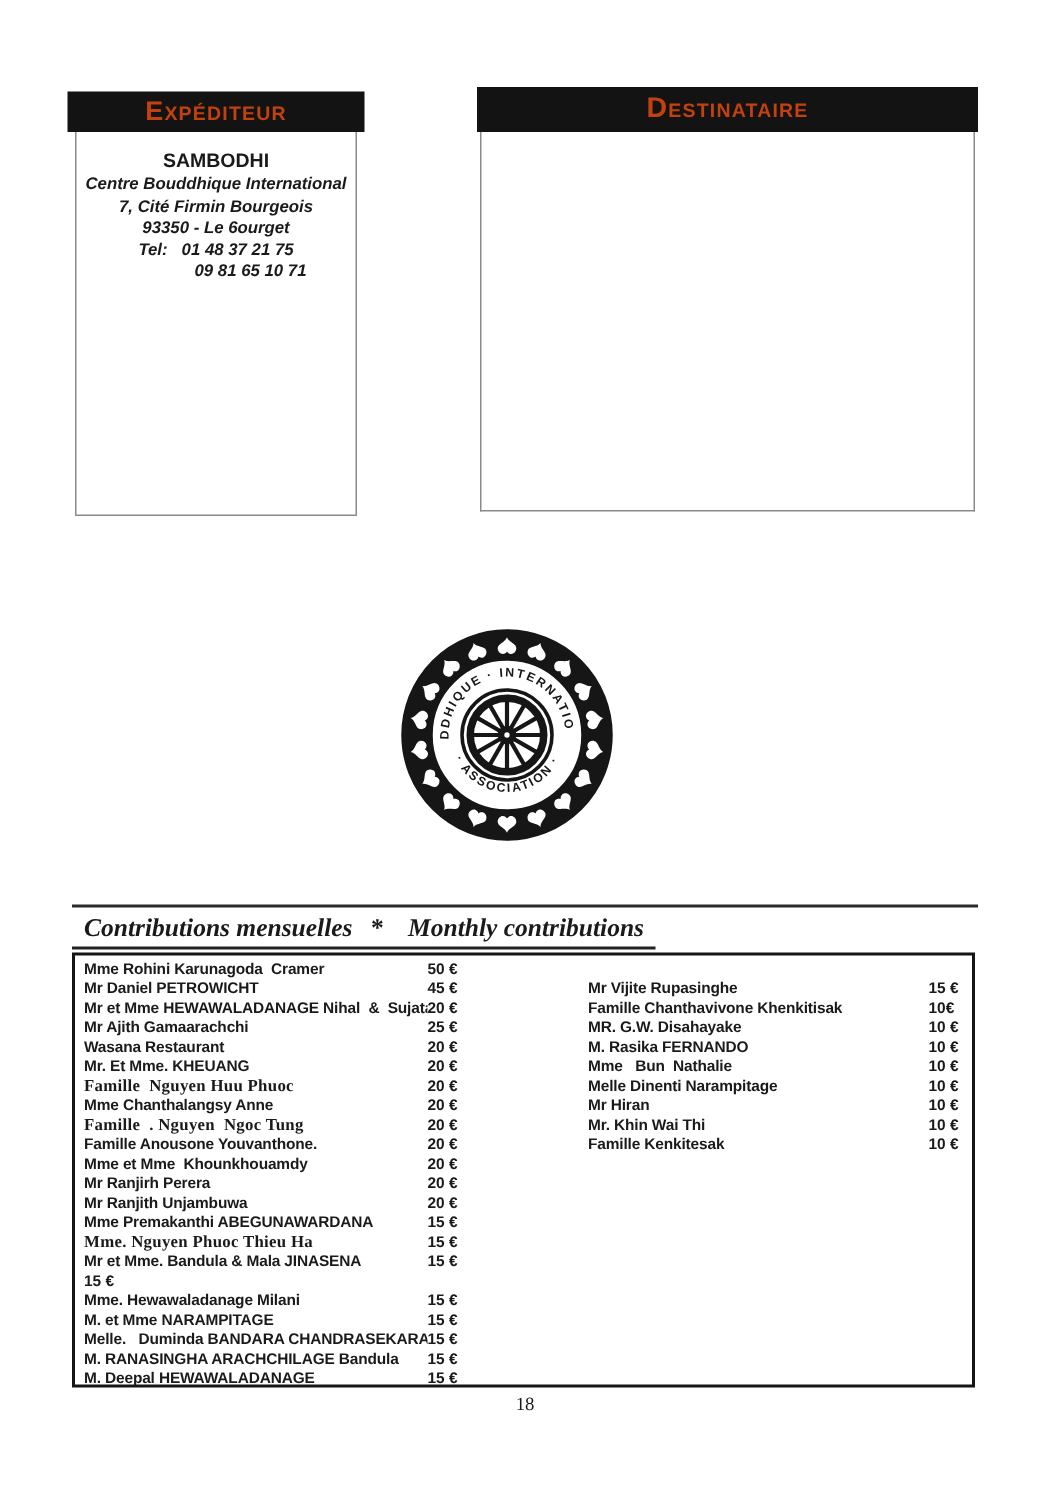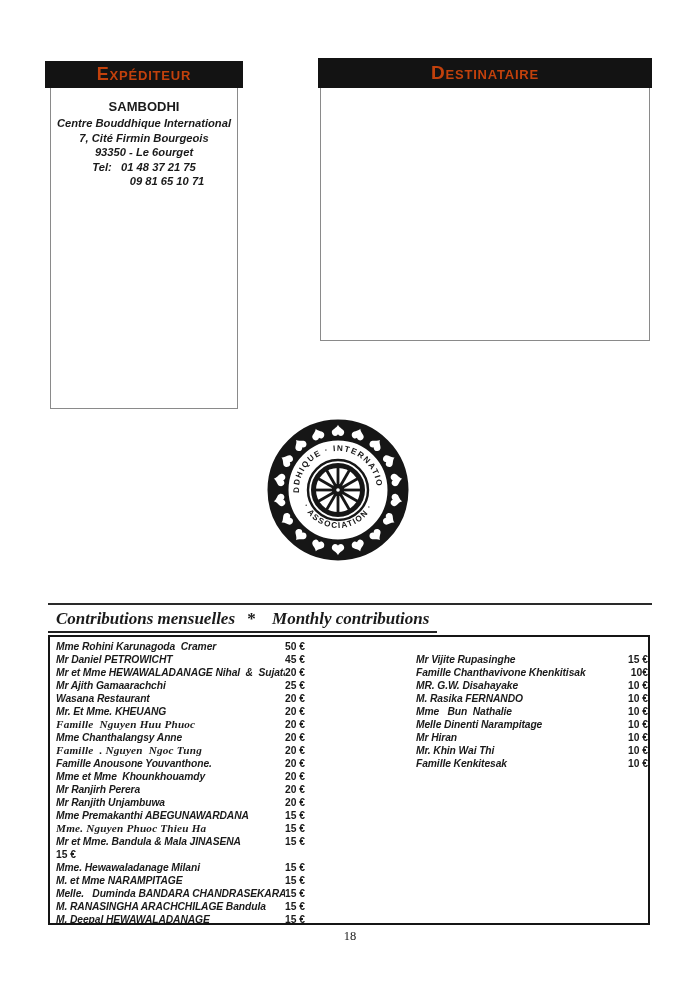--- a/index.html
+++ b/index.html
@@ -10,21 +10,21 @@
   }
   
   .addr-box{position:absolute;}
   .addr-header{
     background:#131313;color:#c2410c;text-align:center;
     font-weight:bold;font-variant:small-caps;letter-spacing:.8px;
   }
   .exp{left:45px;top:61px;width:198px;}
   .exp .addr-header{height:27px;line-height:27px;font-size:18px;}
   .exp .addr-body{
-    margin:0 5px;height:321px;border:1px solid #8a8a8a;border-top:none;
+    margin:0 5px;height:256px;border:1px solid #8a8a8a;border-top:none;
     background:#fff;text-align:center;padding-top:11px;box-sizing:border-box;
   }
   .dest{left:318px;top:58px;width:334px;}
   .dest .addr-header{height:30px;line-height:30px;font-size:19px;}
   .dest .addr-body{
     margin:0 2px;height:252px;border:1px solid #8a8a8a;border-top:none;background:#fff;
   }
   .org-name{font-size:13px;font-weight:bold;margin-bottom:2px;}
   .addr-line{
     font-size:11.2px;font-weight:bold;font-style:italic;line-height:14.5px;white-space:pre;
@@ -43,24 +43,24 @@
   
   .table{
     position:absolute;left:48px;top:635px;width:602px;height:290px;
     border:2px solid #151515;box-sizing:border-box;background:#fff;
   }
   .col{position:absolute;top:3px;}
   .col-left{left:6px;width:290px;}
   .col-right{left:342px;width:256px;top:16px;}
   .row{display:flex;height:13px;line-height:13px;}
   .nm{
-    white-space:pre;overflow:hidden;font-weight:bold;font-size:10.3px;letter-spacing:-.1px;font-style:italic;
+    white-space:pre;overflow:hidden;font-weight:bold;font-size:10.3px;letter-spacing:-.1px;
   }
   .col-left .nm{width:229px;}
-  .col-right .nm{width:227px;margin-left:24px;}
+  .col-right .nm{width:227px;}
   .amt{font-weight:bold;font-size:10.3px;white-space:pre;}
   .row.serif .nm{font-family:"Liberation Serif",serif;font-size:11.2px;letter-spacing:.2px;}
   
   .page-num{
     position:absolute;left:0;top:929px;width:700px;text-align:center;
     font-family:"Liberation Serif",serif;font-size:12.5px;
   }
 </style>
 </head>
 <body>

